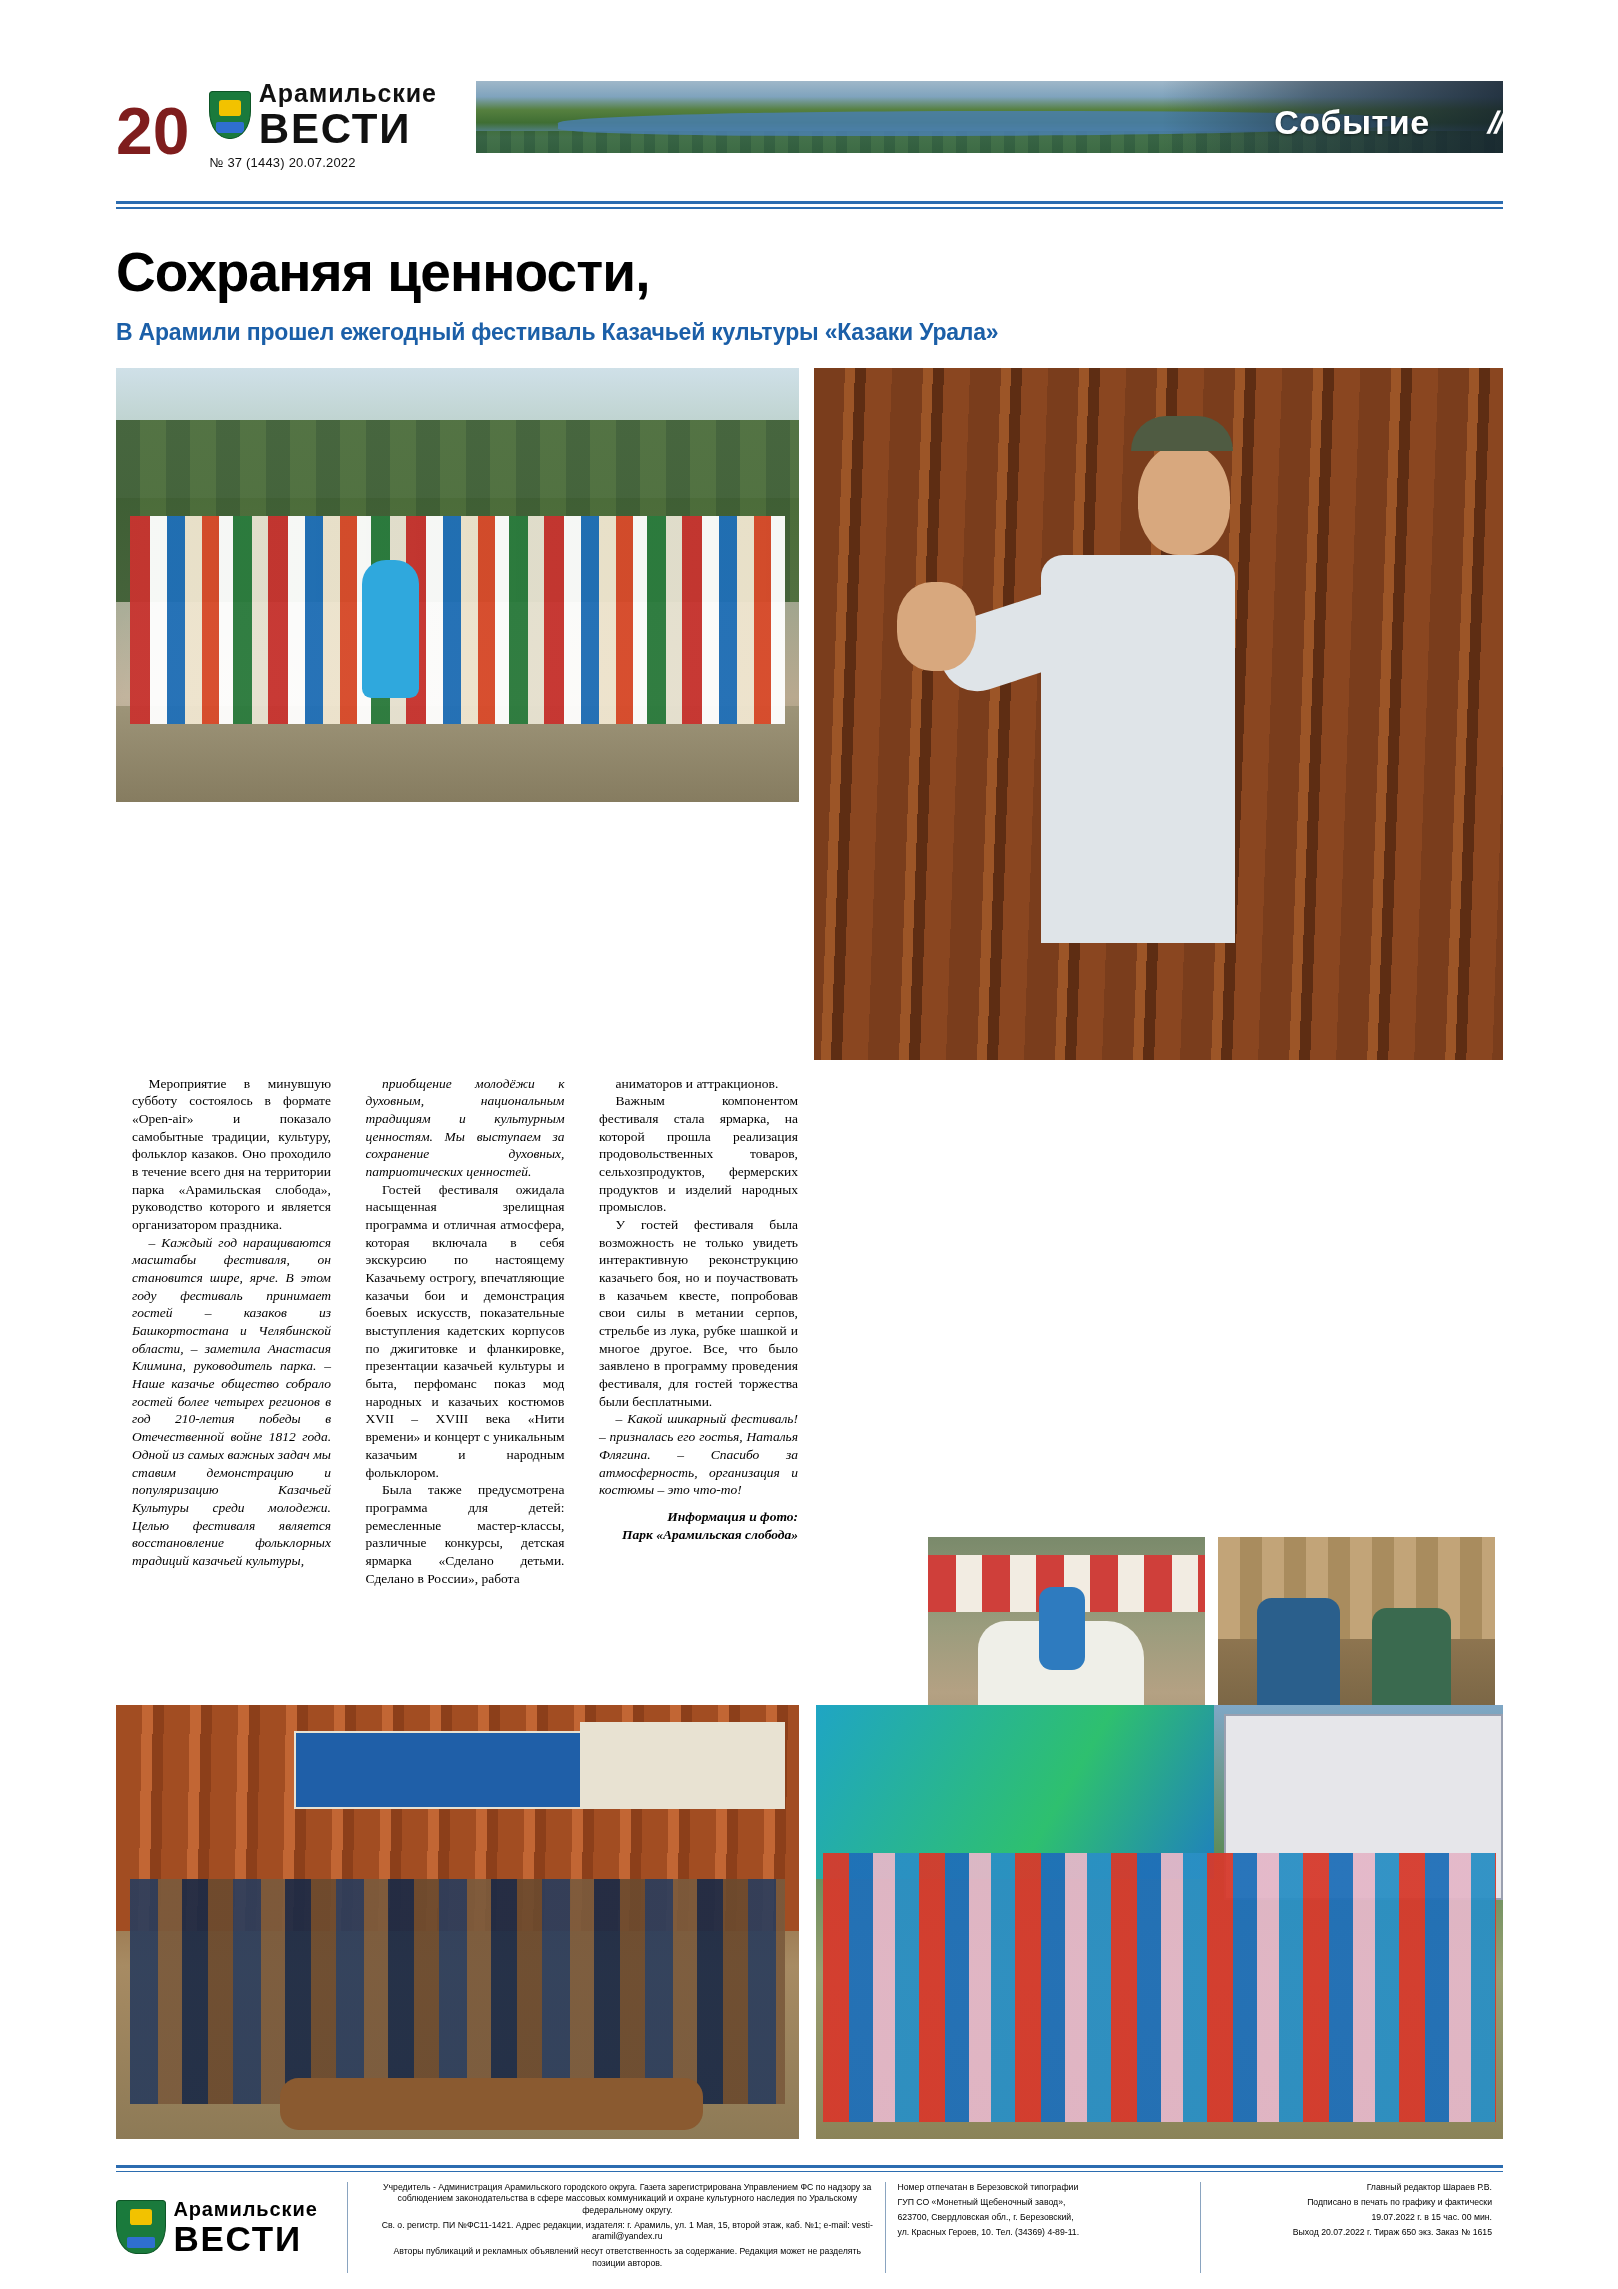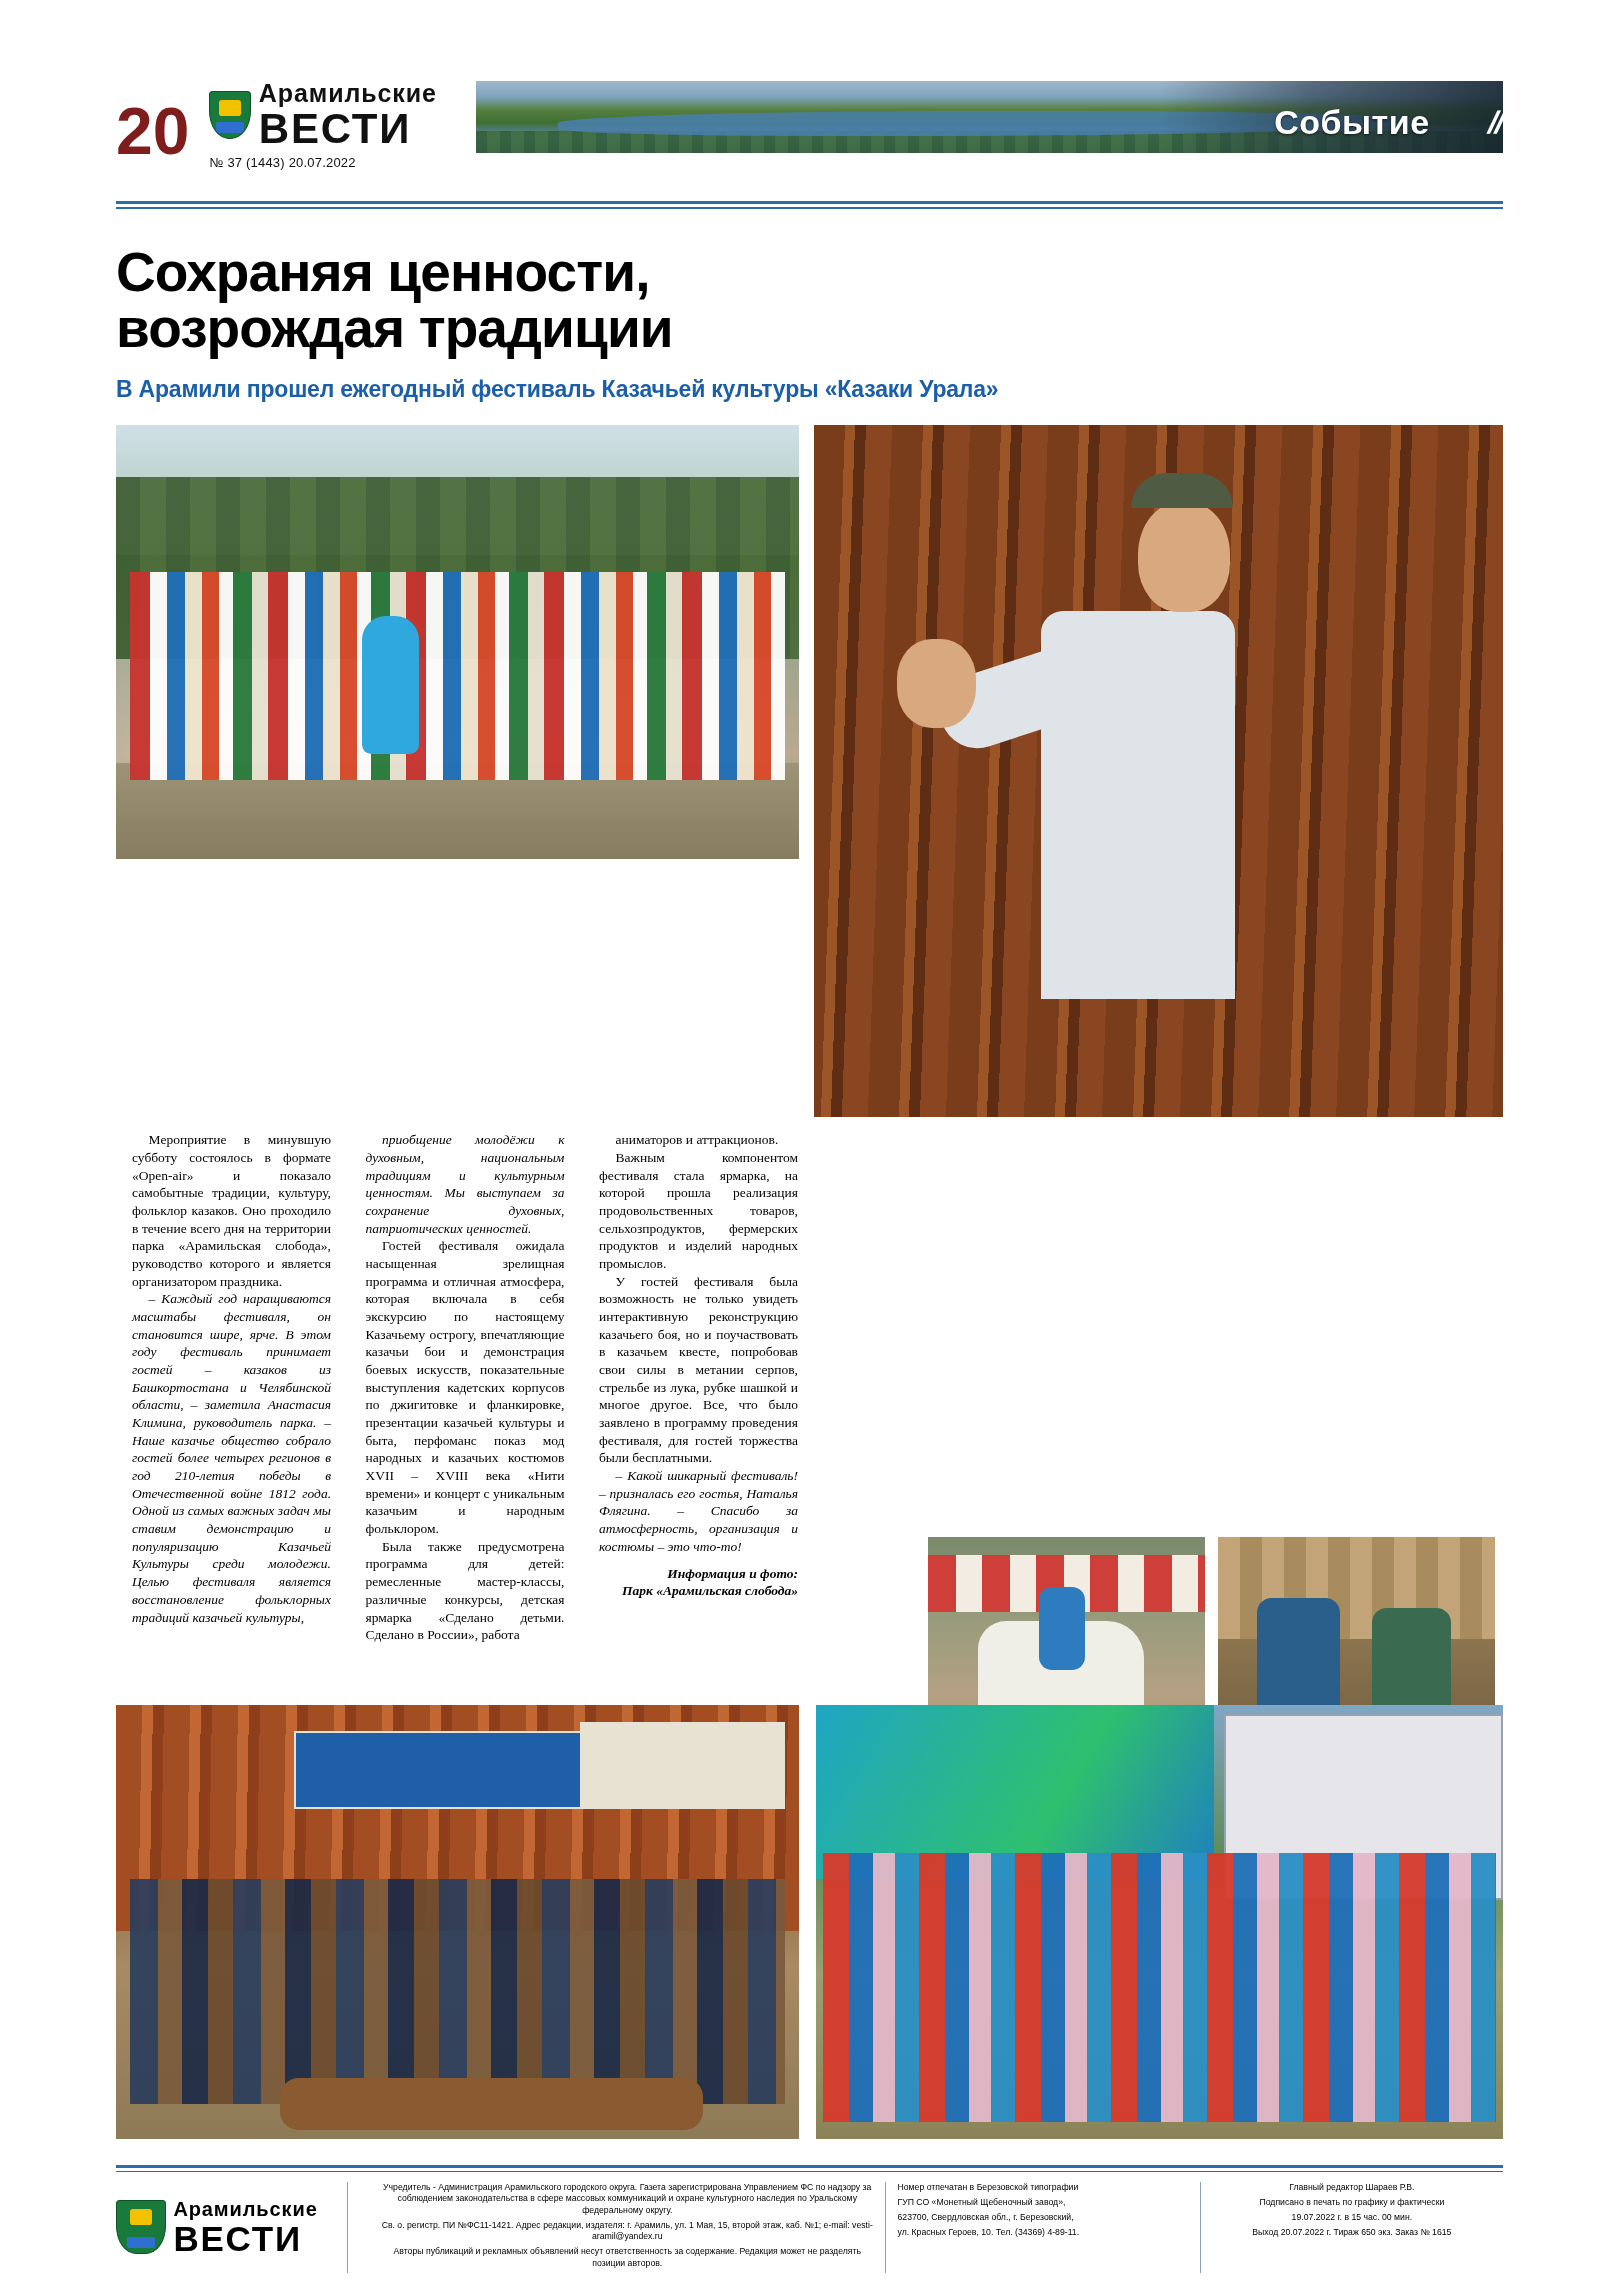--- a/index.html
+++ b/index.html
@@ -371,21 +371,21 @@
   .f-logo-bottom { font-size: 35px; font-weight: bold; letter-spacing: 1.8px; line-height: 1; }
   .footer-col {
     padding: 0 11px;
     font-size: 8.7px;
     line-height: 1.32;
     color: #000;
     border-left: 0.9px solid #8aa4c0;
   }
   .footer-col.c1 { width: 554px; padding-left: 32px; }
   .footer-col.c2 { width: 305px; }
-  .footer-col.c3 { width: 314px; text-align: center; margin-left: 19px; }
+  .footer-col.c3 { width: 314px; text-align: right; margin-left: 19px; }
   .footer-col p { margin: 0 0 3.7px 0; }
   .footer-col.c1 p.center { text-align: center; }
 </style>
 </head>
 <body>
 
 <div class="page">
 
   <div class="masthead">
     <div class="page-number">20</div>
@@ -413,21 +413,20 @@
       <span class="txt">Событие</span>
       <span class="slashes">//</span>
     </div>
   </div>
 
   <div class="rule-blue"></div>
   <div class="rule-blue-thin"></div>
 
   <div class="headline">
     <div>Сохраняя ценности,</div>
-    <div>возрождая традиции</div>
   </div>
   <div class="subhead">В Арамили прошел ежегодный фестиваль Казачьей культуры «Казаки Урала»</div>
 
   <div class="top-photos">
     <div class="photo photo-group">
       <div class="pg-sky"></div>
       <div class="pg-trees"></div>
       <div class="pg-ground"></div>
       <div class="pg-people"></div>
       <div class="pg-cow"></div>

